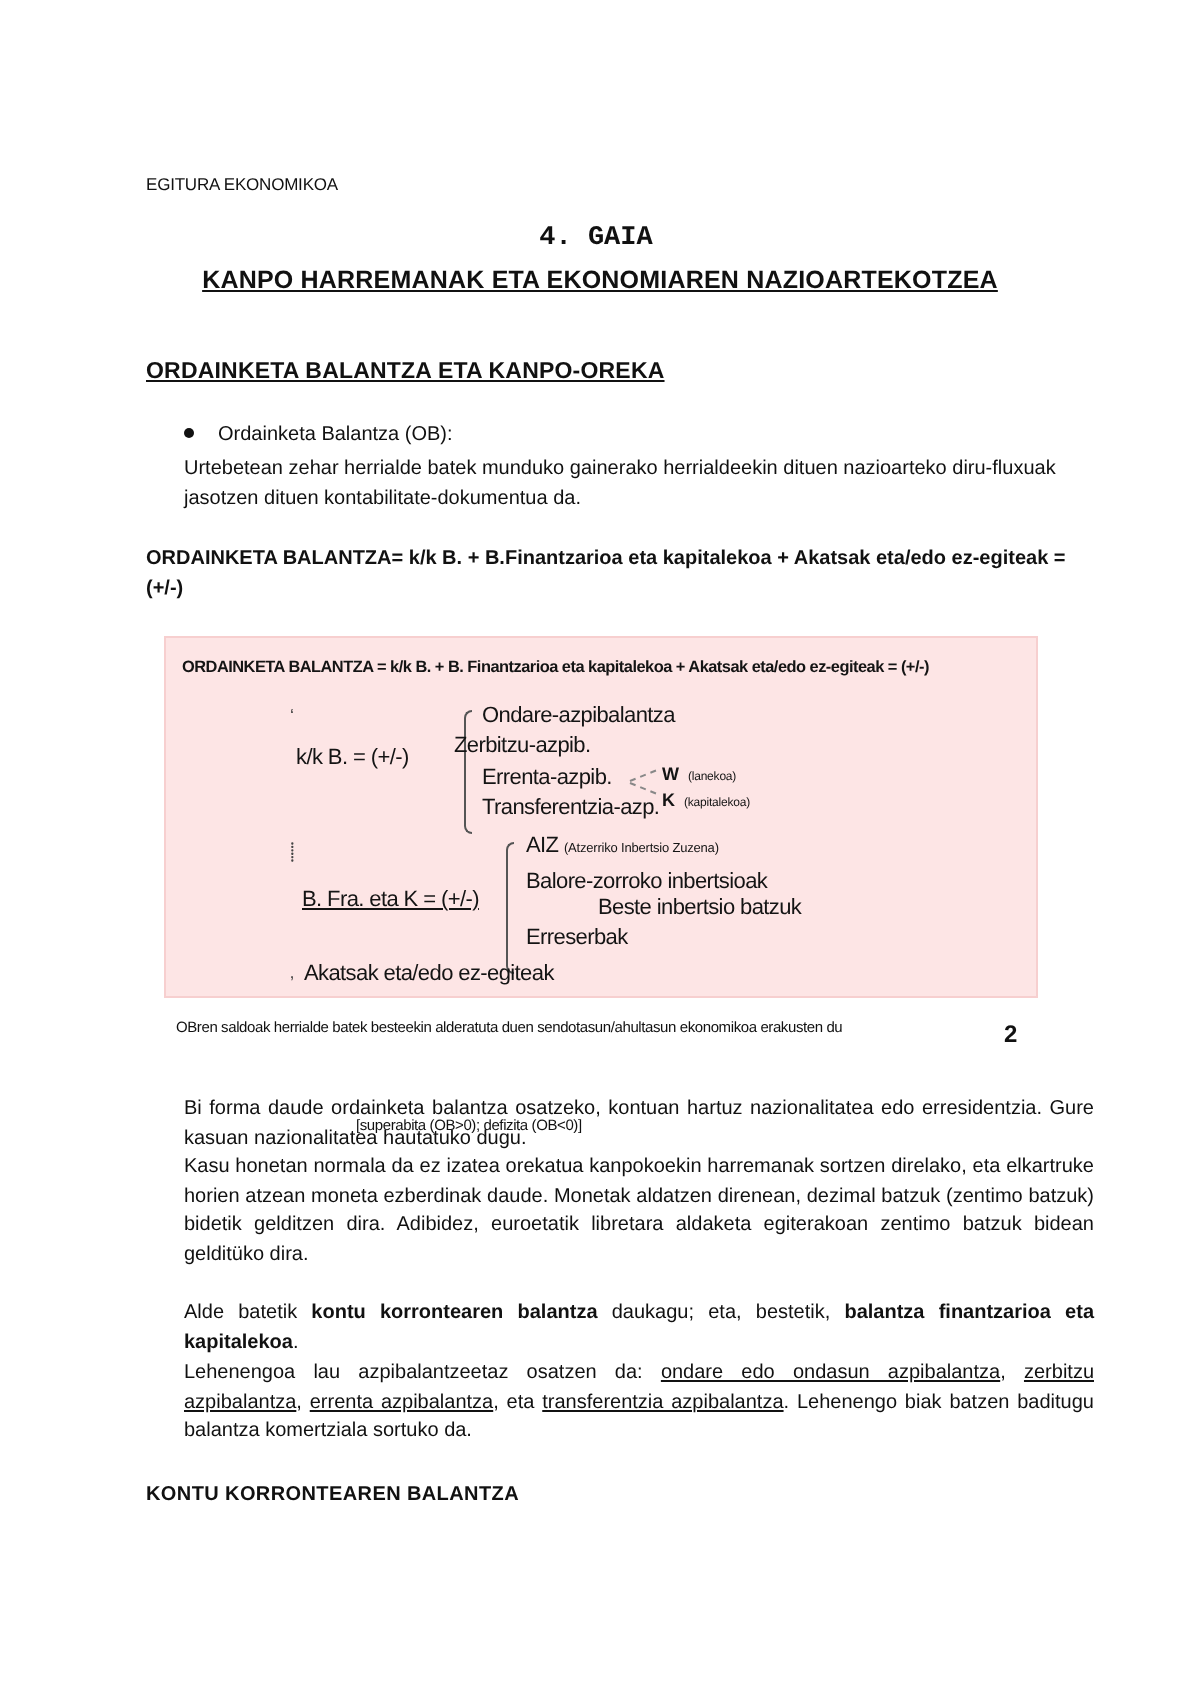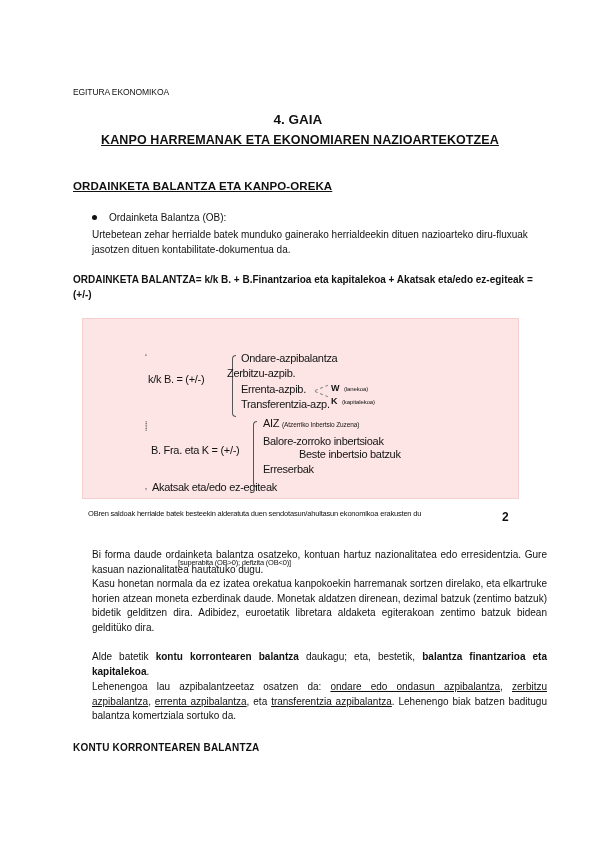--- a/index.html
+++ b/index.html
@@ -2,21 +2,21 @@
 <html><head>
   <meta charset="utf-8">
   <style>
     html, body { margin: 0; padding: 0; background: #ffffff; }
     body {
       width: 600px; height: 848px; position: relative; overflow: hidden;
       font-family: "Liberation Sans", sans-serif; color: #111;
     }
     .abs { position: absolute; }
     .header-label { left: 73px; top: 87px; font-size: 8.5px; letter-spacing: -0.1px; color: #111; }
-    .chapter-num { left: 0; width: 596px; top: 112px; text-align: center; font-weight: bold; font-size: 13.5px; }
+    .chapter-num { left: 0; width: 596px; top: 112px; text-align: center; font-weight: bold; font-size: 13.5px; font-family: Liberation Mono, monospace; }
     .chapter-title { left: 0; width: 600px; top: 133px; text-align: center; font-weight: bold; font-size: 12.5px; letter-spacing: 0.1px; text-decoration: underline; }
     .section-title { left: 73px; top: 180px; font-weight: bold; font-size: 11.5px; text-decoration: underline; letter-spacing: 0.1px; }
     .bullet { left: 92px; top: 212px; font-size: 10px; }
     .bullet .dot { display: inline-block; width: 5px; height: 5px; border-radius: 50%; background: #111; margin-right: 12px; vertical-align: middle; position: relative; top: -1px; }
     .para { left: 73px; width: 455px; font-size: 10px; line-height: 14.6px; margin-left: 19px; }
     .justify { text-align: justify; }
     .bold { font-weight: bold; }
     .u { text-decoration: underline; }
     .formula { left: 73px; top: 272px; width: 460px; font-size: 10px; line-height: 15px; font-weight: bold; }
 
@@ -47,20 +47,21 @@
 
 <div class="abs bullet">
   <span class="dot"></span><span>Ordainketa Balantza (OB):</span>
 </div>
 
 <div class="abs para" style="top:228px;">Urtebetean zehar herrialde batek munduko gainerako herrialdeekin dituen nazioarteko diru-fluxuak jasotzen dituen kontabilitate-dokumentua da.</div>
 
 <div class="abs formula">ORDAINKETA BALANTZA= k/k B. + B.Finantzarioa eta kapitalekoa + Akatsak eta/edo ez-egiteak = (+/-)</div>
 
 <div class="abs diagram">
+  <div class="d d-title">ORDAINKETA BALANTZA = k/k B. + B. Finantzarioa eta kapitalekoa + Akatsak eta/edo ez-egiteak = (+/-)</div>
 
   <span class="tick" style="left:62px; top:34px;">ʻ</span>
   <span class="tick" style="left:62px; top:100px;">⸽</span>
   <span class="tick" style="left:62px; top:162px;">‚</span>
 
   <div class="d d-main" style="left:65px; top:54px;text-align:right;">k/k B. = (+/-)</div>
   <div class="brace" style="left:149px; top:36px; height:60px;"></div>
   <div class="d d-sub" style="left:158px; top:33px;">Ondare-azpibalantza</div>
   <div class="d d-sub" style="left:144px; top:48px;">Zerbitzu-azpib.</div>
   <div class="d d-sub" style="left:158px; top:64px;">Errenta-azpib.</div>
@@ -70,21 +71,21 @@
   <div class="dash" style="left:232px; top:72px; width:14px; transform:rotate(22deg);"></div>
   <div class="d" style="left:248px; top:58px;">
     <span style="font-size:9px; font-weight:bold;">W</span>
     <span class="d-small">(lanekoa)</span>
   </div>
   <div class="d" style="left:248px; top:71px;">
     <span style="font-size:9px; font-weight:bold;">K</span>
     <span class="d-small">(kapitalekoa)</span>
   </div>
 
-  <div class="d d-main" style="left:68px; top:125px;">B. Fra. eta K = (+/-)</div>
+  <div class="d d-main" style="left:68px; top:125px;text-decoration:underline;">B. Fra. eta K = (+/-)</div>
   <div class="brace" style="left:170px; top:102px; height:64px;"></div>
   <div class="d d-sub" style="left:180px; top:98px;">
     <span>AIZ</span>
     <span class="d-small" style="font-size:6.5px;">(Atzerriko Inbertsio Zuzena)</span>
   </div>
   <div class="d d-sub" style="left:180px; top:116px;">Balore-zorroko inbertsioak</div>
   <div class="d d-sub" style="left:180px; top:129px;padding-left:36px;">Beste inbertsio batzuk</div>
   <div class="d d-sub" style="left:180px; top:144px;">Erreserbak</div>
 
   <div class="d d-main" style="left:69px; top:162px;">Akatsak eta/edo ez-egiteak</div>

